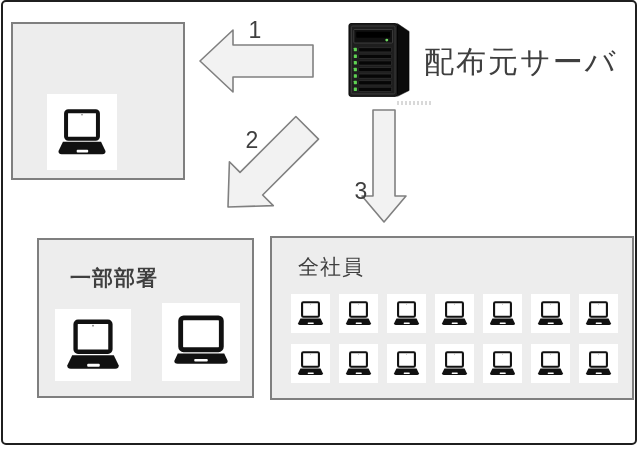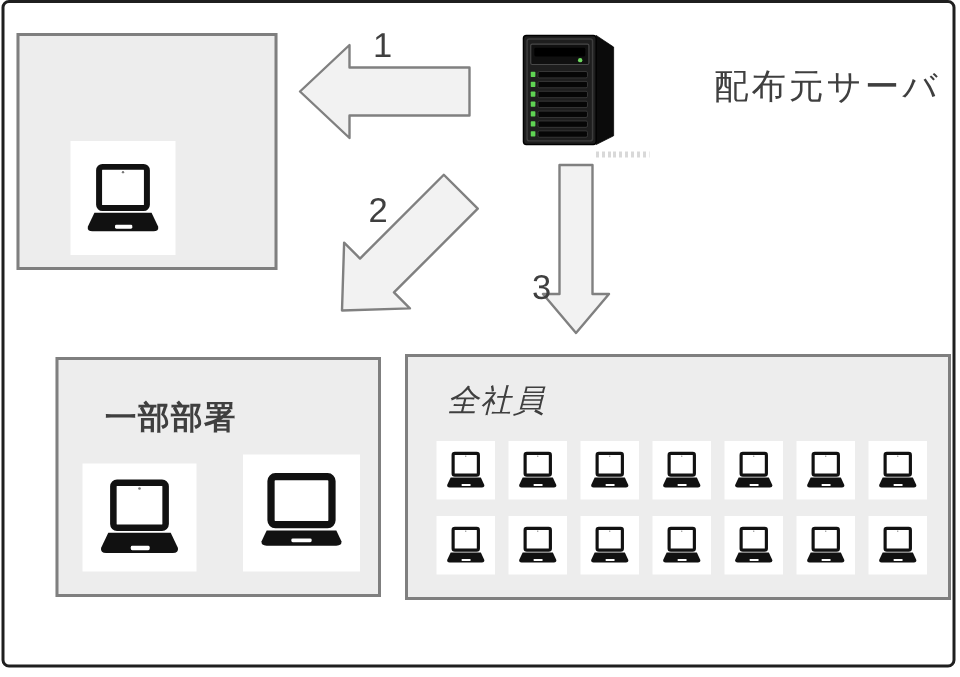--- a/index.html
+++ b/index.html
@@ -15,42 +15,42 @@
   .box{
     position:absolute;background:var(--box-fill,#ededed);
     border:2px solid var(--box-border,#7f7f7f);box-sizing:border-box;
   }
   .box-label{font-size:21px;letter-spacing:1px;white-space:nowrap;}
   #box-test{left:11px;top:22px;width:174px;height:158px;}
   #box-test .box-label{position:absolute;left:0;right:0;top:34px;text-align:center;}
   #box-partial{left:37px;top:238px;width:217px;height:160px;}
   #box-partial .box-label{position:absolute;left:31px;top:24px;font-weight:bold;}
   #box-all{left:270px;top:236px;width:364px;height:164px;}
-  #box-all .box-label{position:absolute;left:26px;top:15px;font-style:italic;}
+  #box-all .box-label{position:absolute;left:26px;top:15px;}
   .device-cell{
     position:absolute;background:#fff;display:flex;align-items:center;justify-content:center;
   }
   #cell-test{left:34px;top:70px;width:70px;height:76px;}
   #cell-partial-1{left:16px;top:69px;width:76px;height:72px;}
   #cell-partial-2{left:123px;top:63px;width:78px;height:78px;}
   .laptop-grid{
     position:absolute;left:19px;top:56px;
     display:grid;grid-template-columns:repeat(7,39px);grid-auto-rows:39px;
     column-gap:9px;row-gap:11px;
   }
   .laptop-grid .device-cell{position:static;width:39px;height:39px;}
   .arrows-layer{position:absolute;left:0;top:0;width:640px;height:451px;pointer-events:none;}
   .arrow-label{
     position:absolute;width:26px;text-align:center;font-size:23px;line-height:26px;
   }
   #arrow-label-1{left:242px;top:17px;}
   #arrow-label-2{left:239px;top:127px;}
   #arrow-label-3{left:348px;top:178px;}
   #server{position:absolute;left:348px;top:19px;width:64px;height:81px;}
-  #server-label{position:absolute;left:476px;top:42px;font-size:23px;letter-spacing:2px;white-space:nowrap;}
+  #server-label{position:absolute;left:424px;top:42px;font-size:30px;letter-spacing:2px;white-space:nowrap;}
   #watermark{
     position:absolute;left:397px;top:101px;width:36px;height:4px;opacity:.65;
     background:repeating-linear-gradient(90deg,#c4c4c4 0 2px,transparent 2px 4px);
   }
   svg.laptop{display:block;}
 </style>
 </head>
 <body>
 
 <svg width="0" height="0" style="position:absolute">

